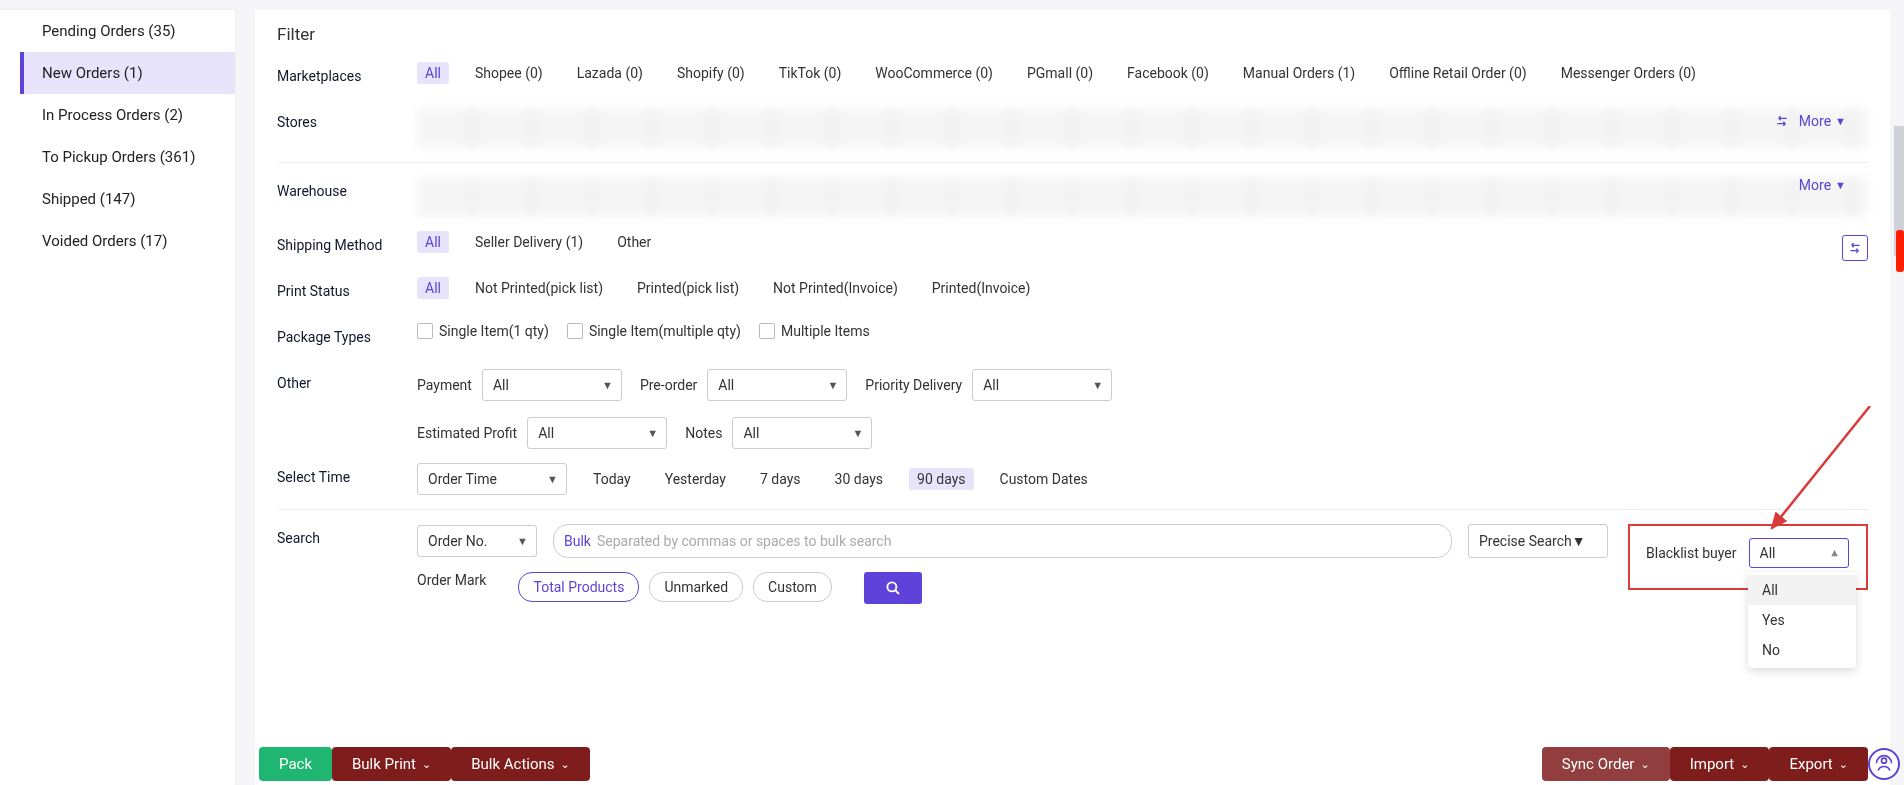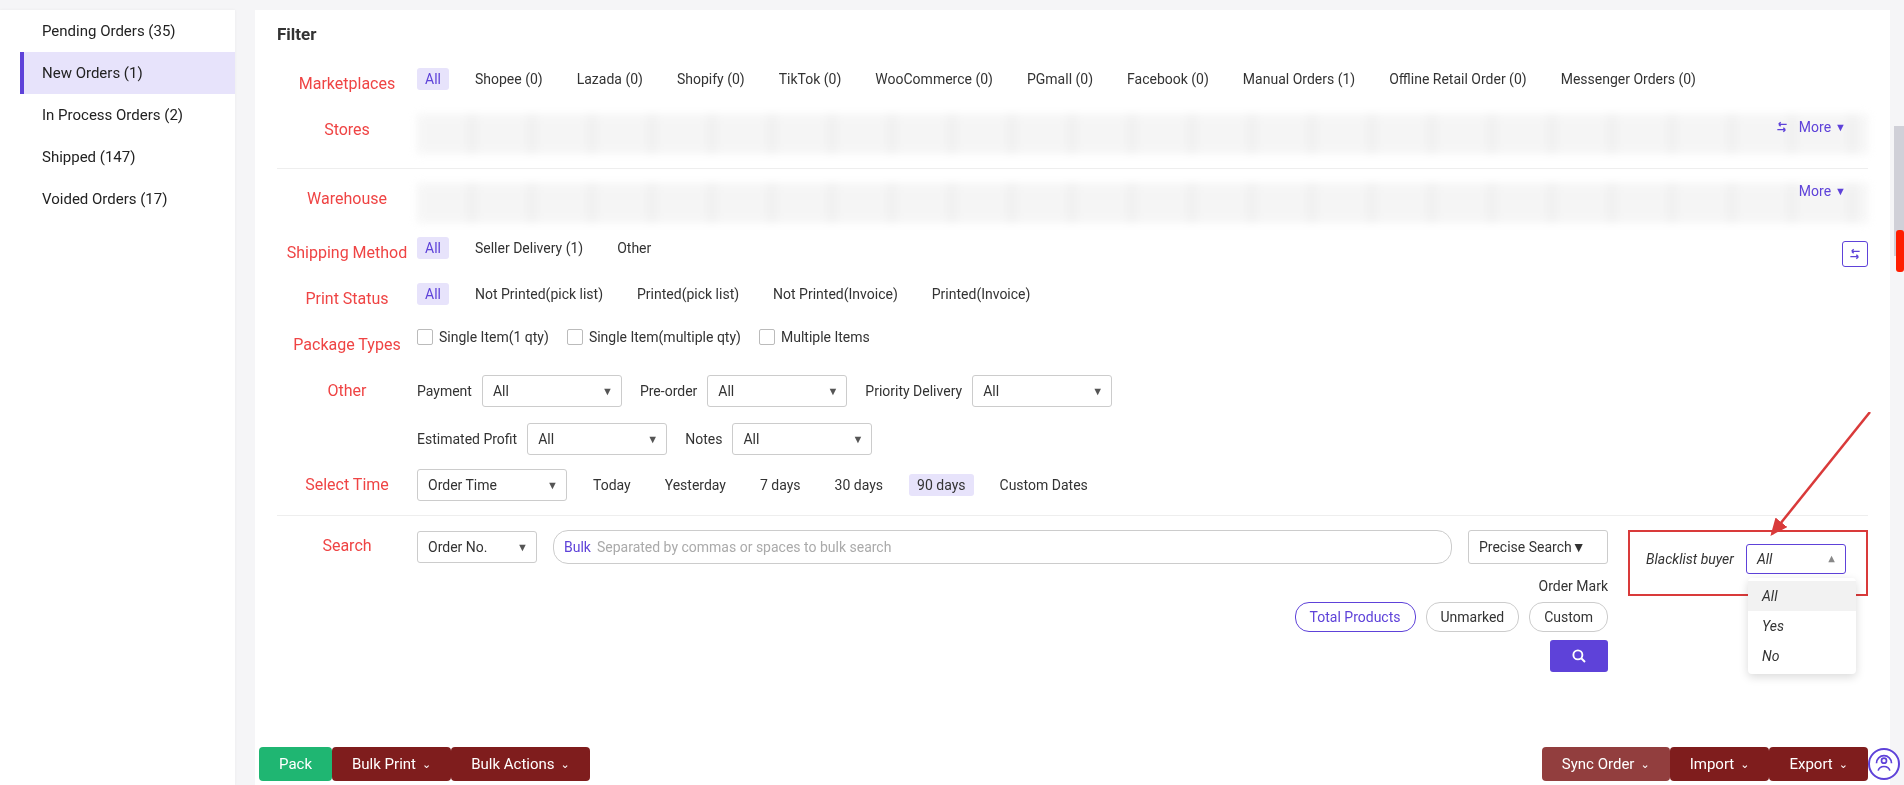--- a/index.html
+++ b/index.html
@@ -14,23 +14,23 @@
   .sidebar-item {
     padding: 12px 22px; font-size: 15px; color: #222; cursor: pointer;
   }
   .sidebar-item.active { background: #e7e3fb; border-left: 4px solid #5e42d9; padding-left: 18px; }
 
   .main {
     flex: 1; background: #fff; margin: 10px 14px 0 20px; padding: 14px 22px;
     position: relative;
   }
 
-  .filter-title { font-size: 17px; font-weight: 700; margin-bottom: 24px; }
+  .filter-title { font-size: 17px; font-weight: 400; margin-bottom: 18px; }
   .frow { display: flex; align-items: flex-start; margin-bottom: 14px; min-height: 32px; }
-  .frow .label { width: 140px; flex-shrink: 0; font-size: 16px; color: #ef4444; padding-top: 6px; text-align: center; }
+  .frow .label { width: 140px; flex-shrink: 0; font-size: 14px; color: #0f172a; padding-top: 6px; }
   .frow .content { flex: 1; display: flex; flex-wrap: wrap; align-items: center; gap: 8px 18px; }
   .chip { padding: 3px 8px; font-size: 14px; color: #333; cursor: pointer; border-radius: 3px; }
   .chip.active { background: #e7e3fb; color: #5e42d9; }
   .chip.selected-bg { background: #e7e3fb; color: #333; }
 
   .more-link { color: #5e42d9; cursor: pointer; display: flex; align-items: center; gap:4px; position: absolute; right: 22px; }
   .more-chevron { font-size: 11px; color: #5e42d9; }
 
   .blur-block { flex:1; min-height: 40px; filter: blur(4px); background:
     repeating-linear-gradient(90deg,#eee,#eee 50px,#e5e5e5 50px,#e5e5e5 60px);
@@ -57,21 +57,21 @@
 
   .other-grid { display:flex;flex-wrap:wrap;gap:14px 24px;align-items:center; }
   .field-pair { display:flex;align-items:center;gap:10px; }
 
   .search-wrap { display:flex;align-items:center;gap:16px; }
   .search-input { border:1px solid #ccc;border-radius:15px;height:34px;padding:0 10px;display:flex;align-items:center;flex:1;min-width:350px; }
   .bulk-tag { color:#5e42d9;margin-right:6px;}
   .placeholder { color:#aaa; }
   .precise-sel { border:1px solid #ccc;border-radius:3px;height:34px;display:flex;align-items:center;padding:0 10px;min-width:140px;position:relative; }
 
-  .bl-box { border:2px solid #d93a3a; padding:12px 16px 20px 16px; position:relative;font-style:italic; }
+  .bl-box { border:2px solid #d93a3a; padding:12px 16px 20px 16px; position:relative; }
   .bl-sel { border:1px solid #5e42d9;border-radius:3px;height:30px;min-width:100px;padding:0 10px;display:flex;align-items:center;position:relative;color:#333; }
   .bl-sel .up-caret { position:absolute;right:8px;color:#888;font-size:11px;transform:rotate(180deg);}
   .dropdown-menu {
     position:absolute; top:46px; left: 118px; background:#fff;border-radius:4px;
     box-shadow: 0 3px 10px rgba(0,0,0,.15);min-width:108px;padding:3px 0;z-index:5;
   }
   .dropdown-menu .item { padding:7px 14px;font-size:14px;cursor:pointer;color:#333; }
   .dropdown-menu .item.hover { background:#f2f2f2; }
 
   .arrow-annot { position:absolute; pointer-events:none; }
@@ -89,30 +89,31 @@
   .footer .spacer { flex:1; }
   .btn .sm-chev { font-size:11px; }
   .avatar-circle {
     width:32px;height:32px;border-radius:50%;background:#fff;border:2px solid #5e42d9;
     display:flex;align-items:center;justify-content:center;flex-shrink:0;
   }
 
   .right-scroll-indicator { position:fixed;right:0;top:16%;width:10px;height:130px;background:#d0d0d8; }
   .right-scroll-mark { position:fixed;right:0;top:230px;width:8px;height:42px;background:#ff1e00;border-radius:3px; }
 
-  .search-row2 { display:flex;align-items:flex-end;gap:8px;margin-top:14px;flex-direction:column; }
+  .search-row2 { display:flex;align-items:flex-start;gap:32px;margin-top:14px; }
 </style>
 </head>
 <body>
 
 <div class="page">
   <div class="sidebar">
     <div class="sidebar-item">Pending Orders (35)</div>
     <div class="sidebar-item active">New Orders (1)</div>
     <div class="sidebar-item">In Process Orders (2)</div>
+    <div class="sidebar-item">To Pickup Orders (361)</div>
     <div class="sidebar-item">Shipped (147)</div>
     <div class="sidebar-item">Voided Orders (17)</div>
   </div>
 
   <div class="main">
     <div class="filter-title">Filter</div>
 
     <div class="frow">
       <div class="label">Marketplaces</div>
       <div class="content">

